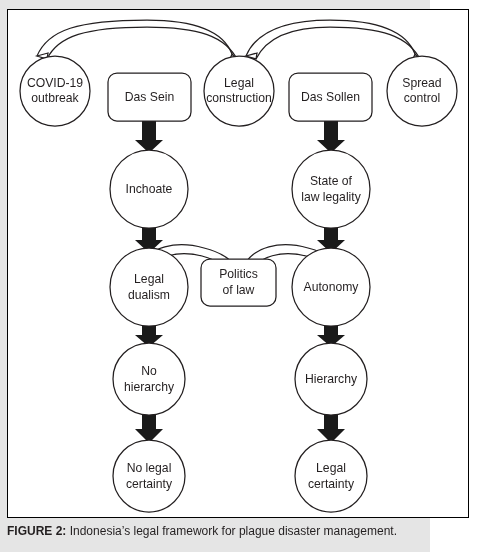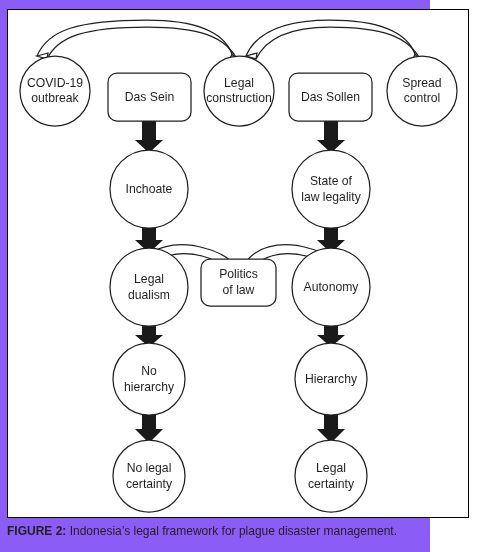--- a/index.html
+++ b/index.html
@@ -10,21 +10,21 @@
   body {
     width: 482px;
     height: 552px;
     font-family: "Liberation Sans", sans-serif;
     overflow: hidden;
   }
   #figure-root {
     position: relative;
     width: 430px;
     height: 552px;
-    background: #8b5cf6;
+    background: #e5e5e5;
   }
   #diagram-frame {
     position: absolute;
     left: 7px;
     top: 9px;
     width: 462px;
     height: 509px;
     border: 1.4px solid #000000;
     box-sizing: border-box;
     background: #ffffff;

